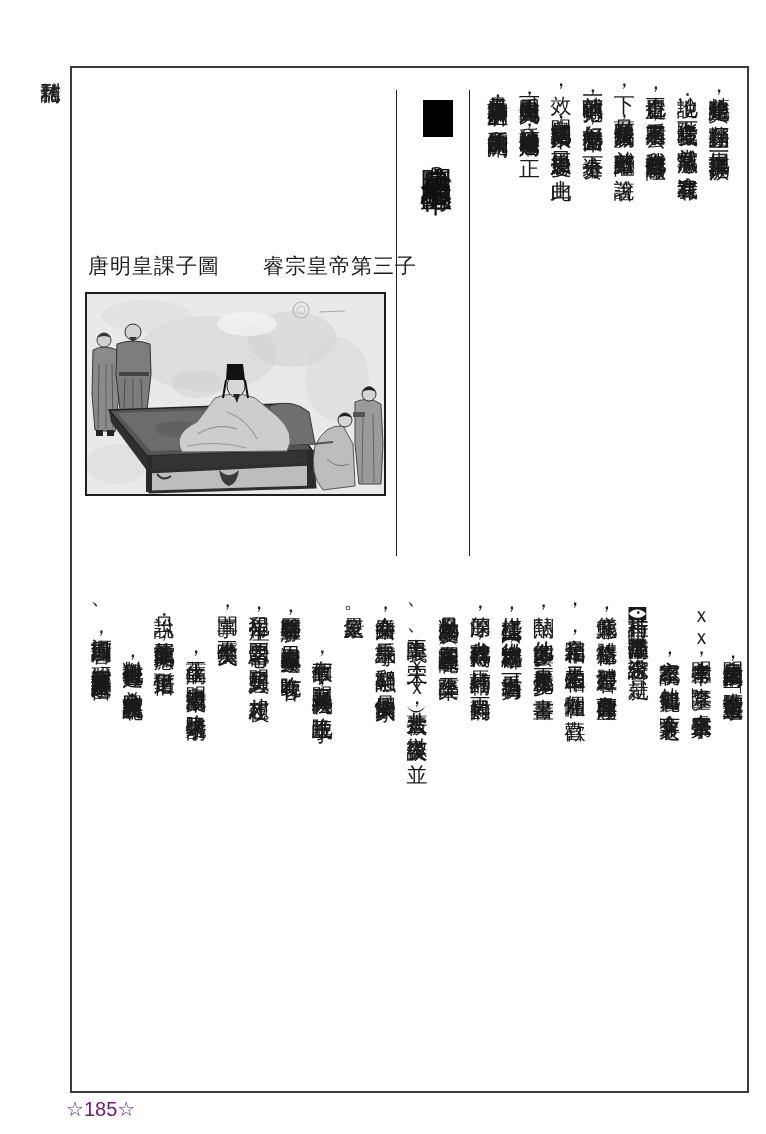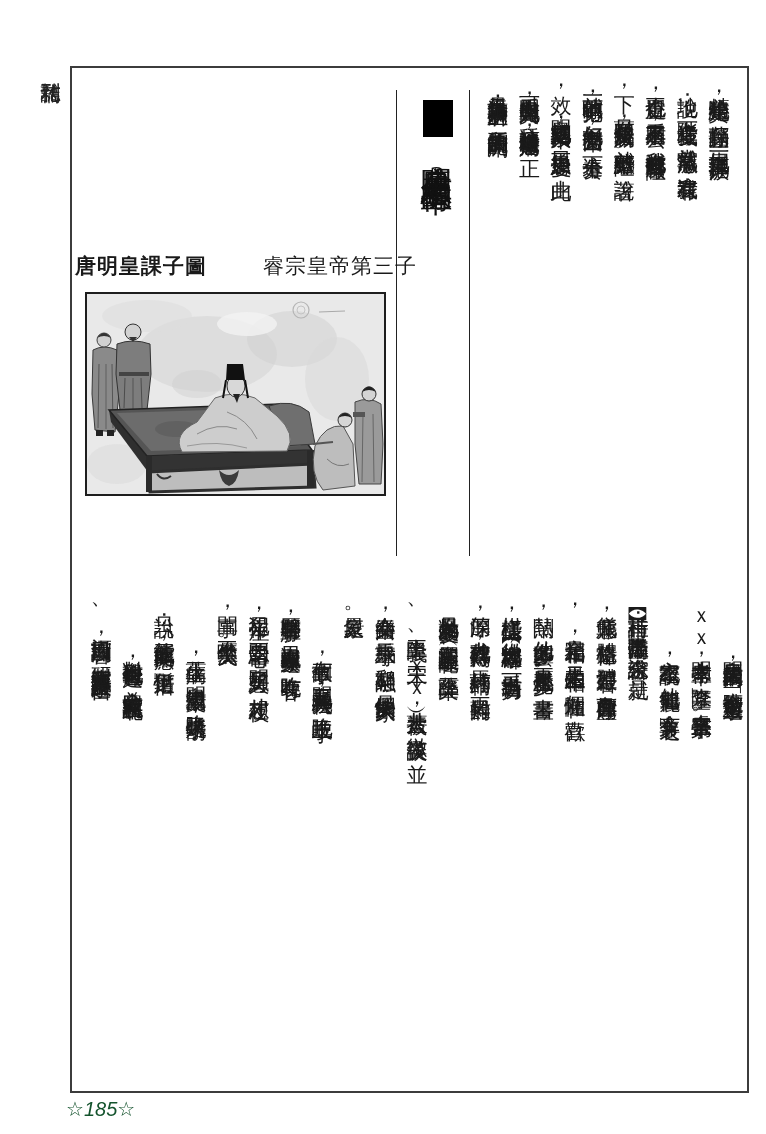--- a/index.html
+++ b/index.html
@@ -46,34 +46,34 @@
     writing-mode: vertical-rl; text-orientation: upright;
     font-size: 32px; line-height: 40px; letter-spacing: 2px;
     white-space: nowrap; color: #111;
   }
 
   .caption {
     position: absolute; top: 253px;
     font-size: 21px; line-height: 26px; letter-spacing: 1px;
     white-space: nowrap; color: #1a1a1a;
   }
-  .caption-title { left: 75px; font-weight: bold; }
+  .caption-title { left: 88px; }
   .caption-credit { left: 263px; }
 
   .figure {
     position: absolute; left: 85px; top: 292px;
     width: 301px; height: 204px; box-sizing: border-box;
     border: 2px solid #1e1e1e; background: #e9e9e9; overflow: hidden;
   }
   .figure svg { display: block; }
 
   .page-number {
     position: absolute; left: 66px; top: 1097px;
     font-family: "Liberation Sans", "DejaVu Sans", sans-serif;
-    font-size: 20px; line-height: 24px; color: #14532d; white-space: nowrap; font-style: italic;
+    font-size: 20px; line-height: 24px; color: #701a75; white-space: nowrap;
   }
 </style>
 </head>
 <body>
 
 <div class="side-label">雜誌刊稿</div>
 
 <div class="frame"></div>
 
 <div class="cols top-cols">

